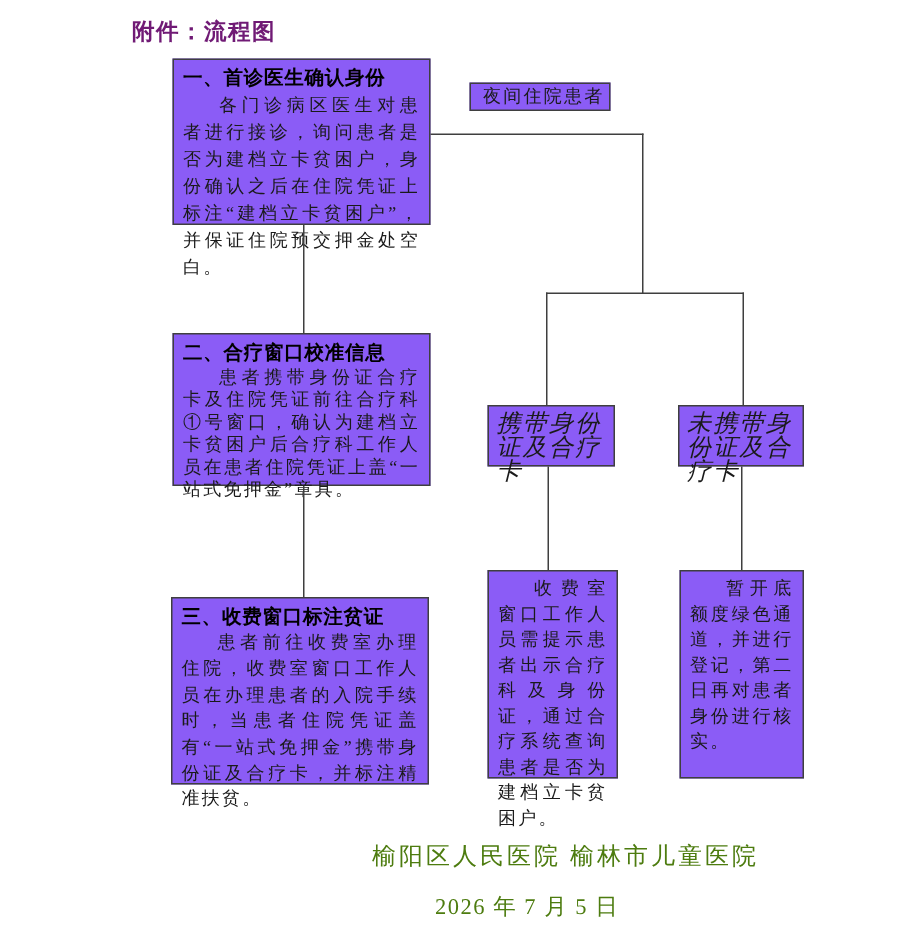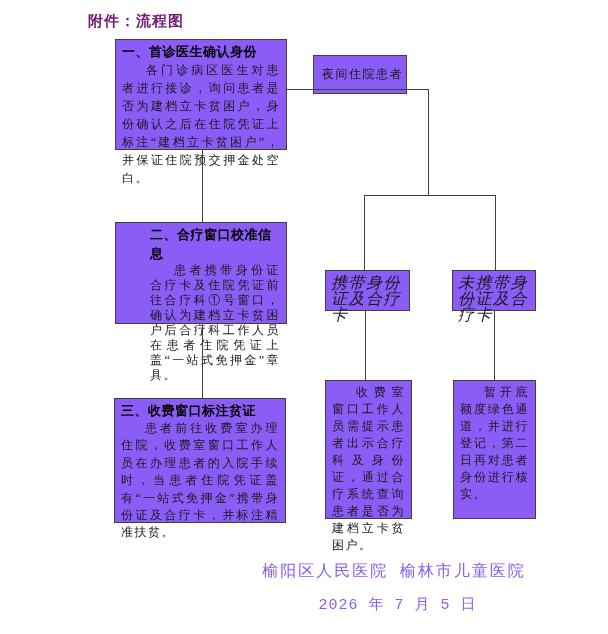--- a/index.html
+++ b/index.html
@@ -73,23 +73,21 @@
     text-indent: 2em;
     letter-spacing: 1.5px;
     color: #1a1a1a;
   }
   .connector {
     position: absolute;
     background: #3f3f3f;
   }
   .footer-line {
     position: absolute;
-    text-align: center;
-    color: #8b5cf6;
-    font-family: Liberation Mono, monospace;
+    color: #4d7c0f;
   }
   #footer-issuers {
     left: 248px;
     top: 561px;
     width: 292px;
     font-size: 16px;
     letter-spacing: 2px;
   }
   #footer-date {
     left: 290px;
@@ -104,31 +102,31 @@
 
 <div id="screen">
 
   <div class="doc-title">附件：流程图</div>
 
   <div class="flow-box" style="left:115px; top:39px; width:172px; height:111px;">
     <div class="step-heading">一、首诊医生确认身份</div>
     <div class="step-body">各门诊病区医生对患者进行接诊，询问患者是否为建档立卡贫困户，身份确认之后在住院凭证上标注“建档立卡贫困户”，并保证住院预交押金处空白。</div>
   </div>
 
-  <div class="flow-box" style="left:115px; top:222px; width:172px; height:102px;padding-left:28px;">
+  <div class="flow-box" style="left:115px; top:222px; width:172px; height:102px;">
     <div class="step-heading">二、合疗窗口校准信息</div>
     <div class="step-body" style="line-height:15px;">患者携带身份证合疗卡及住院凭证前往合疗科①号窗口，确认为建档立卡贫困户后合疗科工作人员在患者住院凭证上盖“一站式免押金”章具。</div>
   </div>
 
   <div class="flow-box" style="left:114px; top:398px; width:172px; height:125px;">
     <div class="step-heading">三、收费窗口标注贫证</div>
     <div class="step-body" style="line-height:17.4px;">患者前往收费室办理住院，收费室窗口工作人员在办理患者的入院手续时，当患者住院凭证盖有“一站式免押金”携带身份证及合疗卡，并标注精准扶贫。</div>
   </div>
 
-  <div class="flow-box night-box" style="left:313px; top:55px; width:94px; height:39px;">
+  <div class="flow-box night-box" style="left:313px; top:55px; width:94px; height:19px;">
     <span>夜间住院患者</span>
   </div>
 
   <div class="flow-box" style="left:325px; top:270px; width:85px; height:41px;">
     <div class="small-label">携带身份证及合疗卡</div>
   </div>
 
   <div class="flow-box" style="left:452px; top:270px; width:84px; height:41px;">
     <div class="small-label">未携带身份证及合疗卡</div>
   </div>

